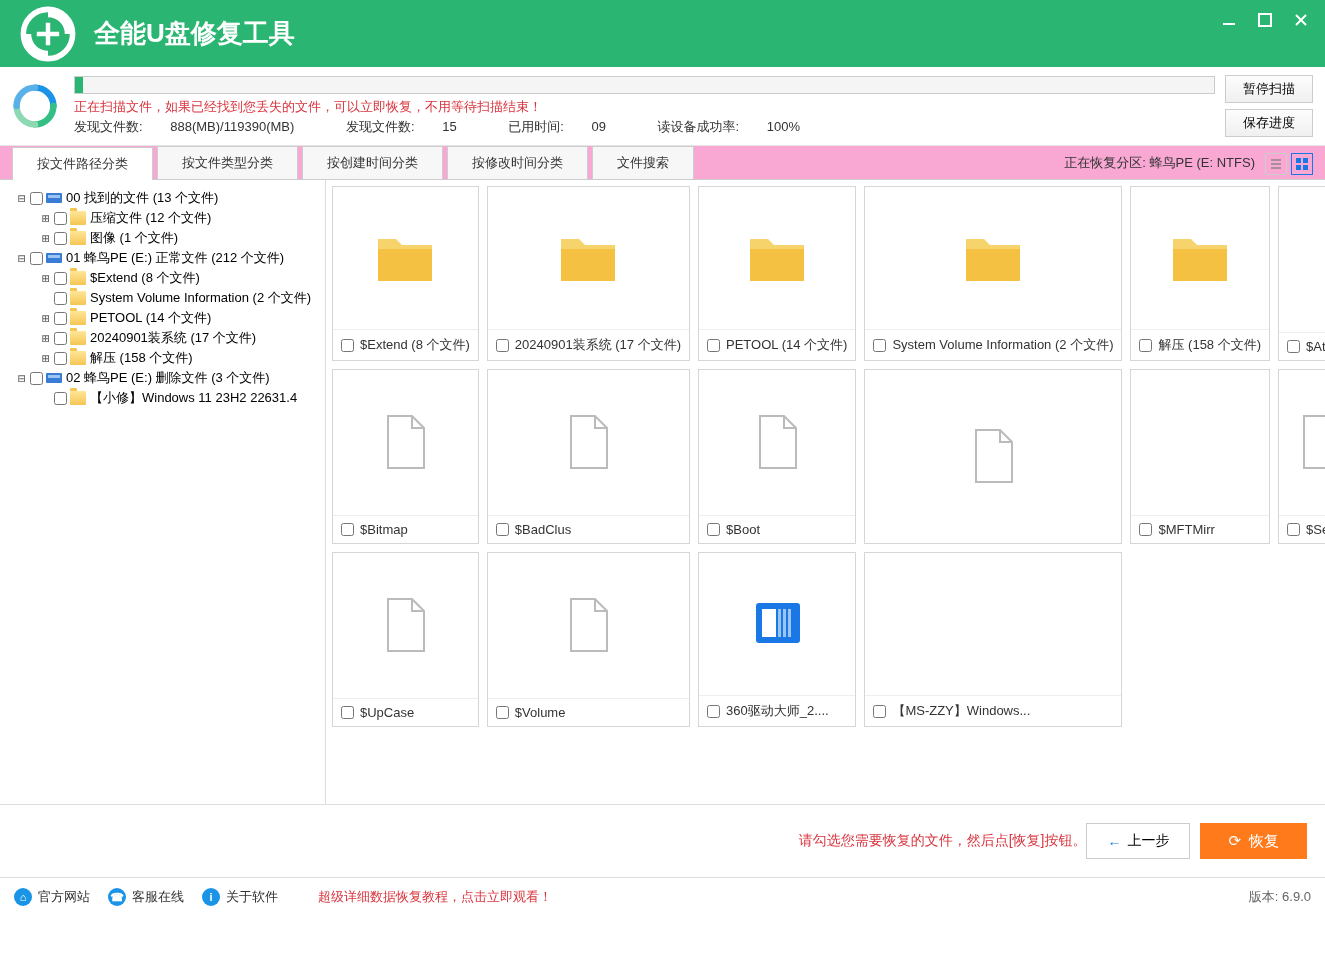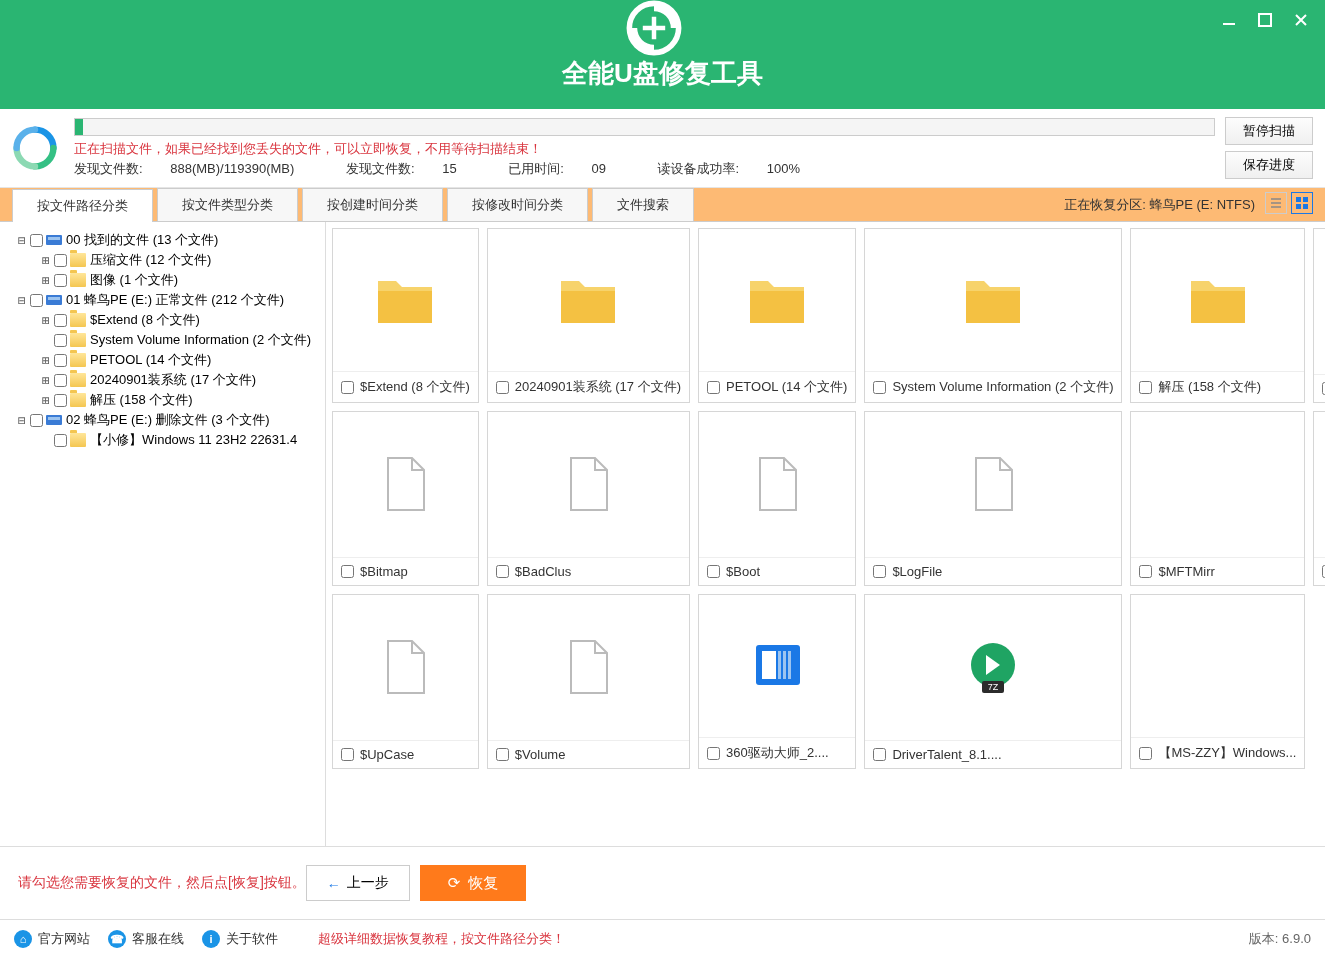--- a/index.html
+++ b/index.html
@@ -1,19 +1,19 @@
 <!DOCTYPE html>
 <html><head>
 <meta charset="utf-8">
 <style>
 * { box-sizing: border-box; margin: 0; padding: 0; }
 body { font-family: "Microsoft YaHei", sans-serif; font-size: 13px; background: #fff; overflow: hidden; width: 1325px; height: 960px; }
 
 
-.titlebar { background: #2ab572; height: 109px; display: flex; align-items: center; padding: 0 20px; color: #fff; position: relative; flex-direction: column; }
+.titlebar { background: #2ab572; height: 67px; display: flex; align-items: center; padding: 0 20px; color: #fff; position: relative; }
 .app-logo { width: 56px; height: 56px; margin-right: 18px; position: relative; }
 .app-logo svg { width: 56px; height: 56px; }
 .app-title { font-size: 26px; font-weight: bold; }
 .window-controls { position: absolute; right: 8px; top: 6px; display: flex; gap: 4px; }
 .win-btn { width: 32px; height: 28px; display: flex; align-items: center; justify-content: center; cursor: pointer; color: #fff; }
 
 
 .status-panel { padding: 8px 12px; display: flex; align-items: center; gap: 10px; border-bottom: 1px solid #e5e5e5; }
 .status-logo { width: 46px; height: 46px; margin-right: 6px; }
 .status-logo svg { width: 46px; height: 46px; }
@@ -21,21 +21,21 @@
 .progress-row { display:flex; align-items:center; gap:12px; }
 .progress-bar { flex: 1; height: 18px; border: 1px solid #ccc; background: #f5f5f5; position: relative; }
 .progress-fill { position:absolute; left:0; top:0; bottom:0; width: 0.74%; background: #2ab572; }
 .notice-red { color: #d9353f; font-size: 13px; margin-top: 4px; }
 .stats-line { color: #333; font-size: 13px; margin-top: 2px; }
 .stats-line span { margin-right: 24px; }
 .side-buttons { display:flex; flex-direction:column; gap:6px; }
 .side-btn { border: 1px solid #ccc; background: linear-gradient(#fdfdfd,#f0f0f0); padding: 4px 16px; font-size: 13px; min-width: 88px; cursor: pointer; text-align: center; }
 
 
-.tabs-row { display: flex; align-items: center; border-bottom: 1px solid #ccc; padding: 0 12px; background: #fdba74; }
+.tabs-row { display: flex; align-items: flex-end; border-bottom: 1px solid #ccc; padding: 0 12px; background: #f9a8d4; }
 .tab { padding: 7px 24px; border: 1px solid #ccc; border-bottom: none; margin-right: 4px; background: #f7f7f7; cursor: pointer; font-size: 13px; color:#333; }
 .tab.active { background: #fff; position: relative; top: 1px; }
 .tabs-spacer { flex:1; }
 .partition-label { padding: 7px 10px; color: #333; }
 .view-toggle { display:flex; gap:4px; padding-bottom:4px; }
 .view-btn { width: 22px; height: 22px; border: 1px solid #ccc; display:flex; align-items:center; justify-content:center; cursor:pointer; }
 .view-btn.active { border-color: #1a78e6; color:#1a78e6; }
 
 
 .body-split { display:flex; height: 624px; }
@@ -54,21 +54,21 @@
 .grid-panel { flex:1; padding: 6px; overflow-y:auto; }
 .grid { display: grid; grid-template-columns: repeat(6, 1fr); gap: 8px; }
 .item { border: 1px solid #d6d6d6; height: 175px; display:flex; flex-direction:column; cursor:pointer; }
 .item .thumb { flex:1; display:flex; align-items:center; justify-content:center; }
 .item .thumb svg { width: 70px; height: 70px; }
 .item .label-row { display:flex; align-items:center; padding: 6px 8px; gap:6px; border-top: 1px solid #eee; }
 .item .label-row input { flex-shrink:0; }
 .item .label-row span { white-space: nowrap; overflow:hidden; text-overflow:ellipsis; font-size: 13px; color:#333; }
 
 
-.footer1 { border-top: 1px solid #ddd; padding: 18px 18px; display:flex; align-items:center; justify-content:flex-start; }
+.footer1 { border-top: 1px solid #ddd; padding: 18px 18px; display:flex; align-items:center; justify-content:flex-end; }
 .footer1 .hint { color: #d9353f; font-size: 14px; }
 .footer-btns { display:flex; gap:10px; }
 .btn-prev { border:1px solid #ccc; background:#fff; padding: 8px 20px; cursor:pointer; display:flex; align-items:center; gap:6px; font-size:14px; }
 .btn-recover { border:none; background:#ff7a1b; color:#fff; padding: 8px 28px; cursor:pointer; display:flex; align-items:center; gap:8px; font-size:15px; }
 
 .footer2 { border-top: 1px solid #ddd; padding: 10px 14px; display:flex; align-items:center; justify-content:space-between; }
 .footer-links { display:flex; gap:18px; }
 .flink { display:flex; align-items:center; gap:6px; cursor:pointer; font-size:13px; color:#333; }
 .flink .ico { width:18px;height:18px; border-radius:50%; background:#1a94e6; display:flex; align-items:center; justify-content:center; color:#fff; font-size:11px; font-weight:bold; }
 .footer-promo { color:#d9353f; margin-left: 40px; cursor:pointer; }
@@ -334,24 +334,20 @@
             <input type="checkbox" style="">
             <span>$Boot</span>
           </div>
         </div>
         <div class="item">
           <div class="thumb">
             <svg viewBox="0 0 70 70">
               <use href="#ico-file"></use>
             </svg>
           </div>
-          <div class="label-row">
-            <input type="checkbox" style="">
-            <span>$LogFile</span>
-          </div>
         </div>
         <div class="item">
           <div class="thumb"></div>
           <div class="label-row">
             <input type="checkbox" style="">
             <span>$MFTMirr</span>
           </div>
         </div>
         <div class="item">
           <div class="thumb">
@@ -388,31 +384,20 @@
         </div>
         <div class="item">
           <div class="thumb">
             <svg viewBox="0 0 70 70">
               <use href="#ico-exe"></use>
             </svg>
           </div>
           <div class="label-row">
             <input type="checkbox" style="">
             <span>360驱动大师_2....</span>
-          </div>
-        </div>
-        <div class="item">
-          <div class="thumb">
-            <svg viewBox="0 0 70 70">
-              <use href="#ico-7z"></use>
-            </svg>
-          </div>
-          <div class="label-row">
-            <input type="checkbox" style="">
-            <span>DriverTalent_8.1....</span>
           </div>
         </div>
         <div class="item">
           <div class="thumb"></div>
           <div class="label-row">
             <input type="checkbox" style="">
             <span>【MS-ZZY】Windows...</span>
           </div>
         </div>
       </div>
@@ -442,21 +427,21 @@
         </div>
       <div class="flink">
           <span class="ico">☎</span>
           <span>客服在线</span>
         </div>
       <div class="flink">
           <span class="ico">i</span>
           <span>关于软件</span>
         </div>
     </div>
-    <div class="footer-promo">超级详细数据恢复教程，按文件路径分类！</div>
+    <div class="footer-promo">超级详细数据恢复教程，点击立即观看！</div>
   </div>
   <div class="footer-version">版本: 6.9.0</div>
 </div>
 
 <svg width="0" height="0" style="position:absolute">
   <defs>
     <g id="ico-folder">
         <path d="M8 16 h18 l6 6 h30 v36 H8 z" fill="#f7d36b"></path>
         <path d="M8 26 h54 v32 H8 z" fill="#f4c142"></path>
       </g>

